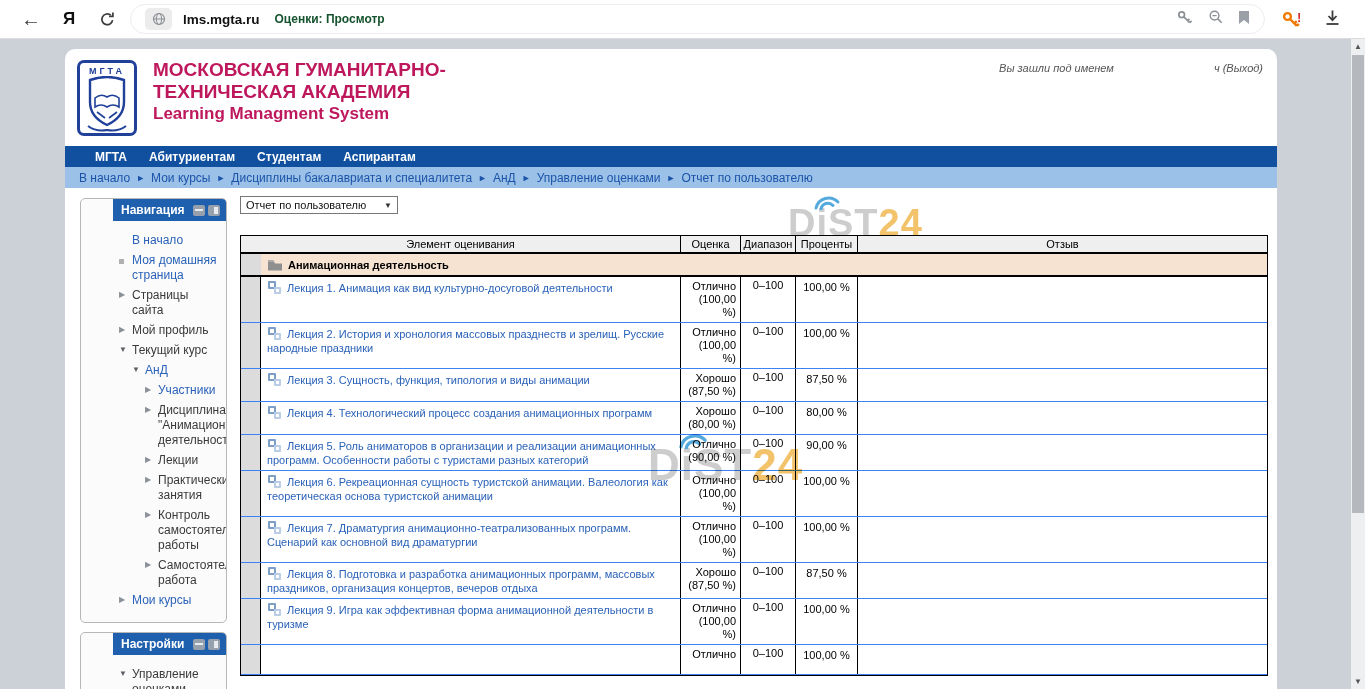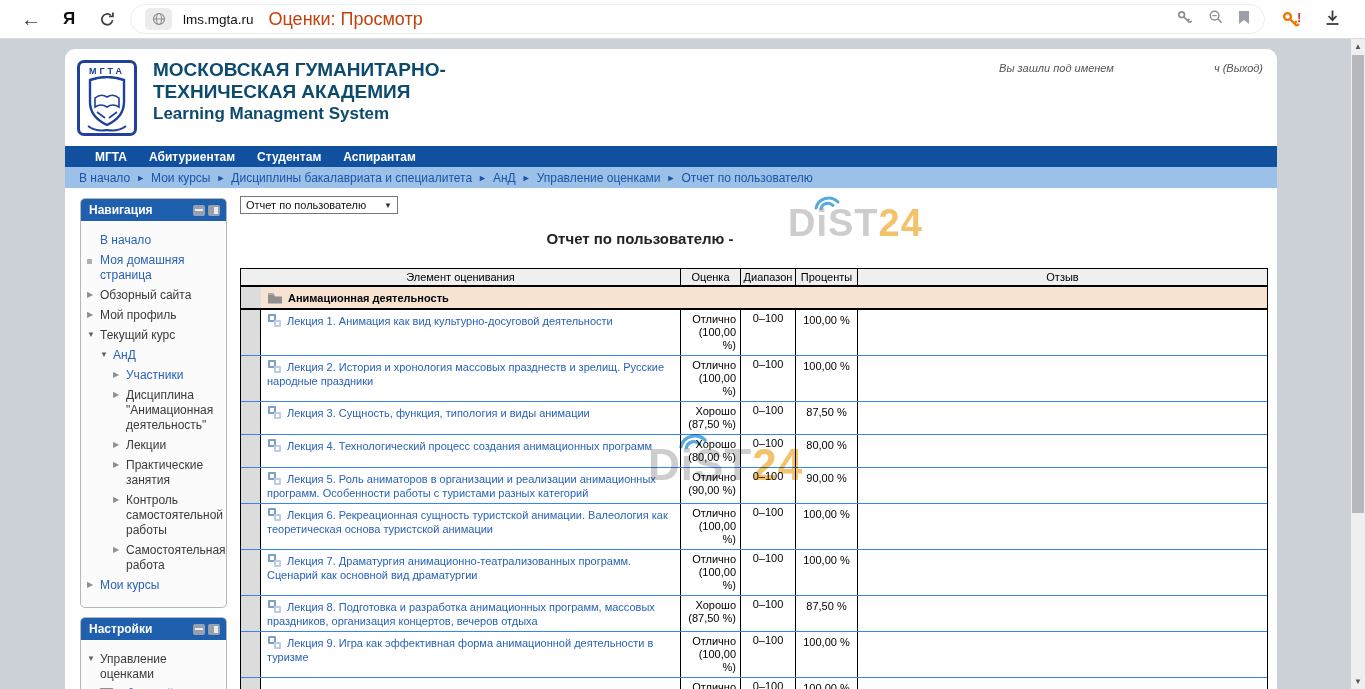--- a/index.html
+++ b/index.html
@@ -6,59 +6,59 @@
   html,body { width:1365px; height:689px; overflow:hidden; font-family:"Liberation Sans",sans-serif; background:#fff; }
   body { position:relative; }
   a { text-decoration:none; cursor:pointer; }
 
   
   .browser-bar { height:38px; background:#fff; display:flex; align-items:center; }
   .bb-left { display:flex; align-items:center; gap:12px; padding-left:18px; }
   .bb-btn { width:26px; height:26px; display:flex; align-items:center; justify-content:center; color:#3c3c3c; }
   .back-arrow { font-size:20px; line-height:1; }
   .ya-logo { font-weight:700; font-size:17px; color:#111; }
-  .url-capsule { display:flex; align-items:center; margin-left:10px; width:1135px; height:30px; border:1px solid #ededed; border-radius:15px; padding:0 14px; background:#fff; }
+  .url-capsule { display:flex; align-items:center; margin-left:10px; width:1135px; height:30px; border:1px solid #ededed; border-radius:15px; padding:0 14px; background:#fff;font-weight:bold; }
   .site-chip { width:27px; height:22px; background:#ececec; border-radius:5px; display:flex; align-items:center; justify-content:center; }
   .url-text { margin-left:11px; font-size:13.5px; color:#111; }
-  .tab-title-text { margin-left:15px; font-size:18px; color:#c2410c; }
+  .tab-title-text { margin-left:15px; font-size:12px; color:#14532d; }
   .capsule-right { margin-left:auto; display:flex; gap:14px; align-items:center; }
   .bb-right { display:flex; align-items:center; gap:22px; margin-left:16px; }
   .keyalert { display:flex; align-items:flex-start; }
   .excl { color:#d63031; font-weight:700; font-size:13px; margin-left:-3px; }
 
   
   .page-area { position:absolute; top:38px; left:0; right:0; bottom:0; background:#ccd1d7; border-top:1px solid #dcdcdc; }
   .vscroll { position:absolute; right:0; top:0; bottom:0; width:14px; background:#edeff1; }
   .vs-up,.vs-down { position:absolute; left:0; right:0; text-align:center; font-size:8px; color:#555; cursor:default; }
   .vs-up { top:3px; } .vs-down { bottom:3px; }
   .vs-thumb { position:absolute; top:16px; left:1px; width:12px; height:458px; background:#b5b9bd; }
 
   .page { position:absolute; left:65px; top:10px; width:1212px; height:641px; background:#fff; border-radius:10px 10px 0 0; overflow:hidden; }
 
   
   .site-header { position:relative; height:97px; }
   .logo-box { position:absolute; left:12px; top:11px; width:60px; height:76px; border:3px solid #20409a; border-radius:7px; background:#fff; display:flex; flex-direction:column; align-items:center; padding-top:3px; }
   .logo-acronym { font-size:9px; font-weight:700; color:#20409a; letter-spacing:3px; }
-  .org-title { position:absolute; left:88px; top:10px; color:#0c4a6e; }
+  .org-title { position:absolute; left:88px; top:10px; color:#be185d; }
   .org-l1,.org-l2 { font-size:19px; font-weight:700; line-height:22px; }
   .org-l3 { font-size:17px; font-weight:700; line-height:22px; }
   .login-info { position:absolute; right:14px; top:13px; font-size:11px; color:#555; display:flex; align-items:center;font-style:italic; }
   .login-spacer { display:inline-block; width:100px; }
 
   
   .mainnav { height:21px; background:#10509f; display:flex; align-items:center; gap:22px; padding-left:30px; }
   .mainnav a { color:#fff; font-size:12px; font-weight:700; }
   .breadcrumb { height:21px; background:#9cc1e8; display:flex; align-items:center; gap:6px; padding-left:14px; font-size:12px; }
   .breadcrumb a { color:#1a53a8; }
   .bc-sep { color:#1a53a8; font-size:9px; }
 
   
   .content { display:flex; align-items:flex-start; }
   .sidebar { width:147px; margin-left:15px; margin-top:10px; }
-  .sb-block { border:1px solid #b7b7b7; border-radius:5px; background:#fbfbfb; overflow:hidden; margin-bottom:9px; }
+  .sb-block { border:1px solid #b7b7b7; border-radius:5px; background:#fbfbfb; overflow:hidden; margin-bottom:9px;padding-left:32px; }
   .sb-head { background:#1e5fae; color:#fff; font-size:12px; font-weight:700; padding:4px 6px 4px 8px; display:flex; align-items:center; }
   .sb-head-icons { margin-left:auto; display:flex; gap:3px; }
   .hic { width:12px; height:11px; background:#97a1ad; border-radius:2px; position:relative; cursor:pointer; }
   .hic-min::after { content:""; position:absolute; left:2px; right:2px; top:4px; height:2px; background:#e8ecf1; }
   .hic-dock::after { content:""; position:absolute; right:2px; top:2px; bottom:2px; width:4px; background:#e8ecf1; }
   .sb-body { padding:7px 4px 9px 6px; }
   .sb-item { display:flex; font-size:12px; line-height:15px; margin:5px 0; }
   .sb-item .tw { width:13px; flex:none; text-align:left; }
   .arr-r { color:#8a9097; font-size:8px; line-height:14px; cursor:pointer; }
   .arr-d { color:#5d6166; font-size:8px; line-height:14px; cursor:pointer; }
@@ -230,21 +230,21 @@
             <div class="sb-item">
                 <span class="tw"></span>
                 <a>В начало</a>
               </div>
             <div class="sb-item">
                 <span class="tw"><span class="sq-bullet"></span></span>
                 <a>Моя домашняя страница</a>
               </div>
             <div class="sb-item">
                 <span class="tw arr-r">▶</span>
-                <span class="plain">Обзорный сайта</span>
+                <span class="plain">Страницы сайта</span>
               </div>
             <div class="sb-item">
                 <span class="tw arr-r">▶</span>
                 <span class="plain">Мой профиль</span>
               </div>
             <div class="sb-item">
                 <span class="tw arr-d">▼</span>
                 <span class="plain">Текущий курс</span>
               </div>
             <div class="sb-item lvl1">
@@ -307,21 +307,20 @@
         </div>
       </div>
 
       <div class="main">
 
         <div class="report-select">
           <span>Отчет по пользователю</span>
           <span class="sel-arrow">▼</span>
         </div>
 
-        <div class="main-title">Отчет по пользователю -</div>
 
         <div class="wm wm1">
           <svg class="arcs" width="30" height="20" viewBox="0 0 30 20">
               <path d="M4 18 A13 13 0 0 1 26 12" fill="none" stroke="#55aadd" stroke-width="3" stroke-linecap="round"></path>
               <path d="M9 19 A7 7 0 0 1 21 15.5" fill="none" stroke="#55aadd" stroke-width="3" stroke-linecap="round"></path>
             </svg>
           <span class="g">DiST</span><span class="o">24</span>
         </div>
         <div class="wm wm2">
           <svg class="arcs" width="34" height="22" viewBox="0 0 30 20">

